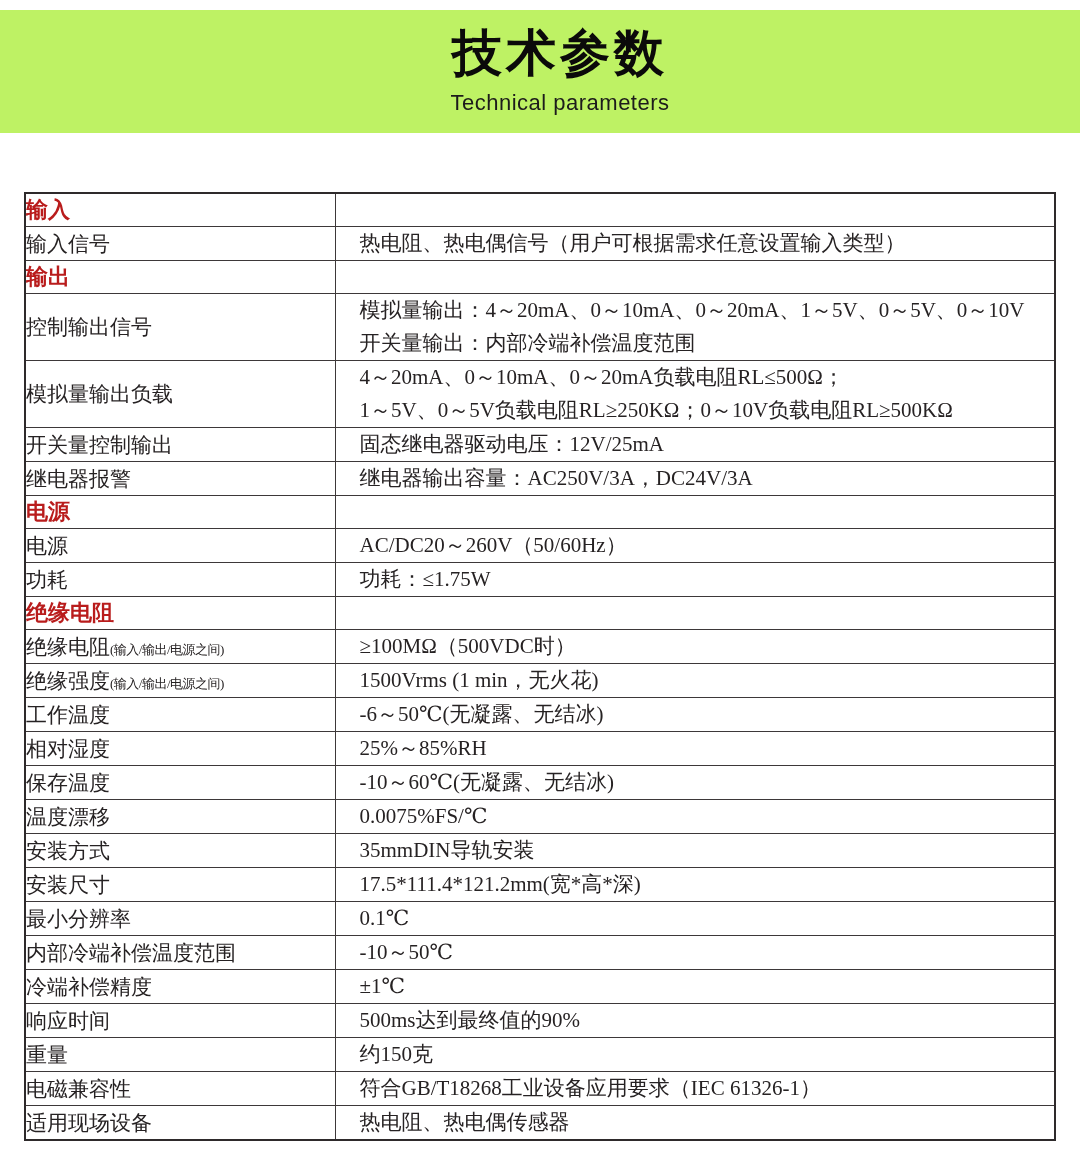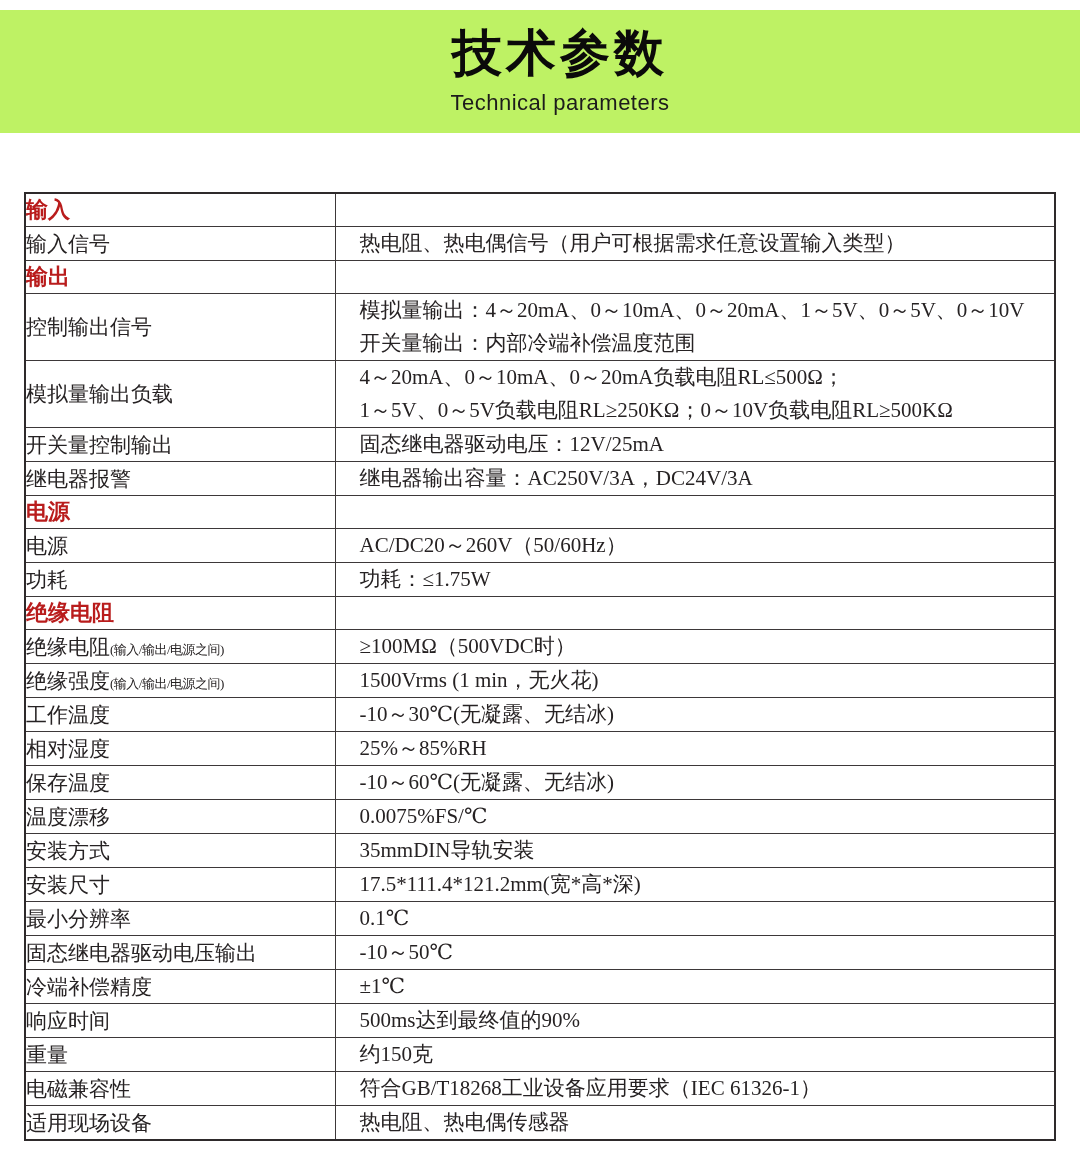--- a/index.html
+++ b/index.html
@@ -159,21 +159,21 @@
         </tr>
         <tr>
           <td class="c1"><span>绝缘强度</span><span class="note">(输入/输出/电源之间)</span></td>
           <td class="c2">
             <div class="vline">1500Vrms (1 min，无火花)</div>
           </td>
         </tr>
         <tr>
           <td class="c1"><span>工作温度</span></td>
           <td class="c2">
-            <div class="vline">-10～30℃(无凝露、无结冰)</div>
+            <div class="vline">-6～50℃(无凝露、无结冰)</div>
           </td>
         </tr>
         <tr>
           <td class="c1"><span>相对湿度</span></td>
           <td class="c2">
             <div class="vline">25%～85%RH</div>
           </td>
         </tr>
         <tr>
           <td class="c1"><span>保存温度</span></td>
@@ -199,21 +199,21 @@
             <div class="vline">17.5*111.4*121.2mm(宽*高*深)</div>
           </td>
         </tr>
         <tr>
           <td class="c1"><span>最小分辨率</span></td>
           <td class="c2">
             <div class="vline">0.1℃</div>
           </td>
         </tr>
         <tr>
-          <td class="c1"><span>固态继电器驱动电压输出</span></td>
+          <td class="c1"><span>内部冷端补偿温度范围</span></td>
           <td class="c2">
             <div class="vline">-10～50℃</div>
           </td>
         </tr>
         <tr>
           <td class="c1"><span>冷端补偿精度</span></td>
           <td class="c2">
             <div class="vline">±1℃</div>
           </td>
         </tr>

